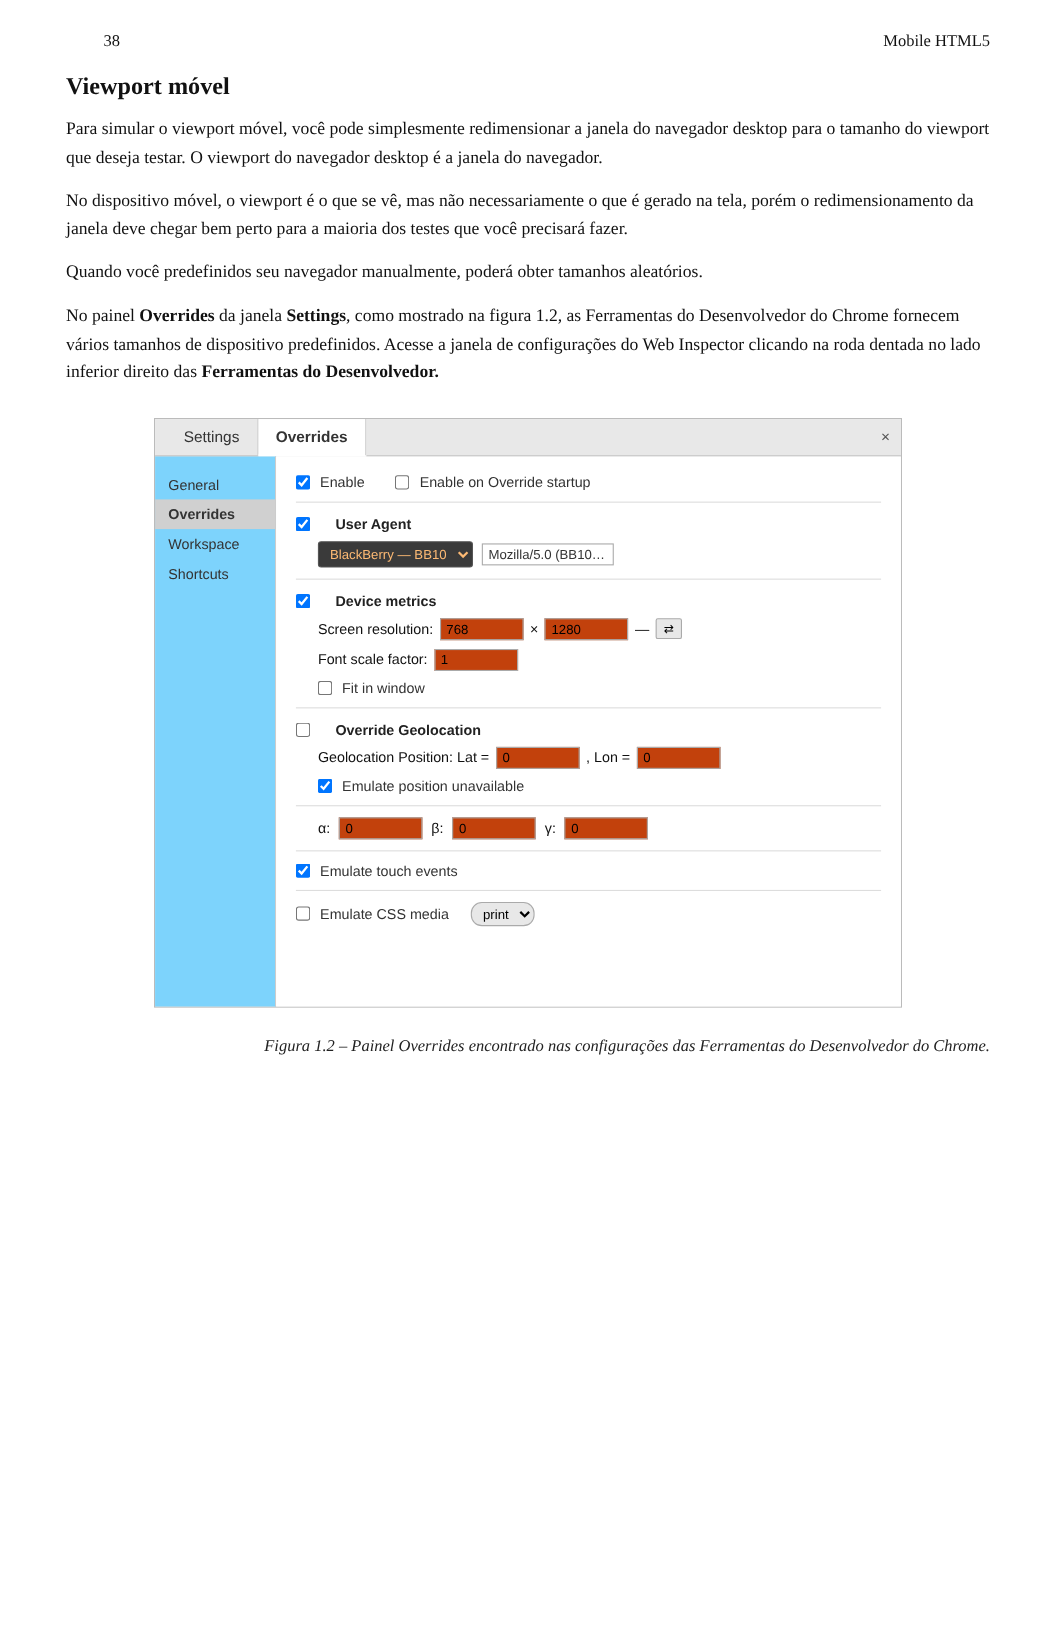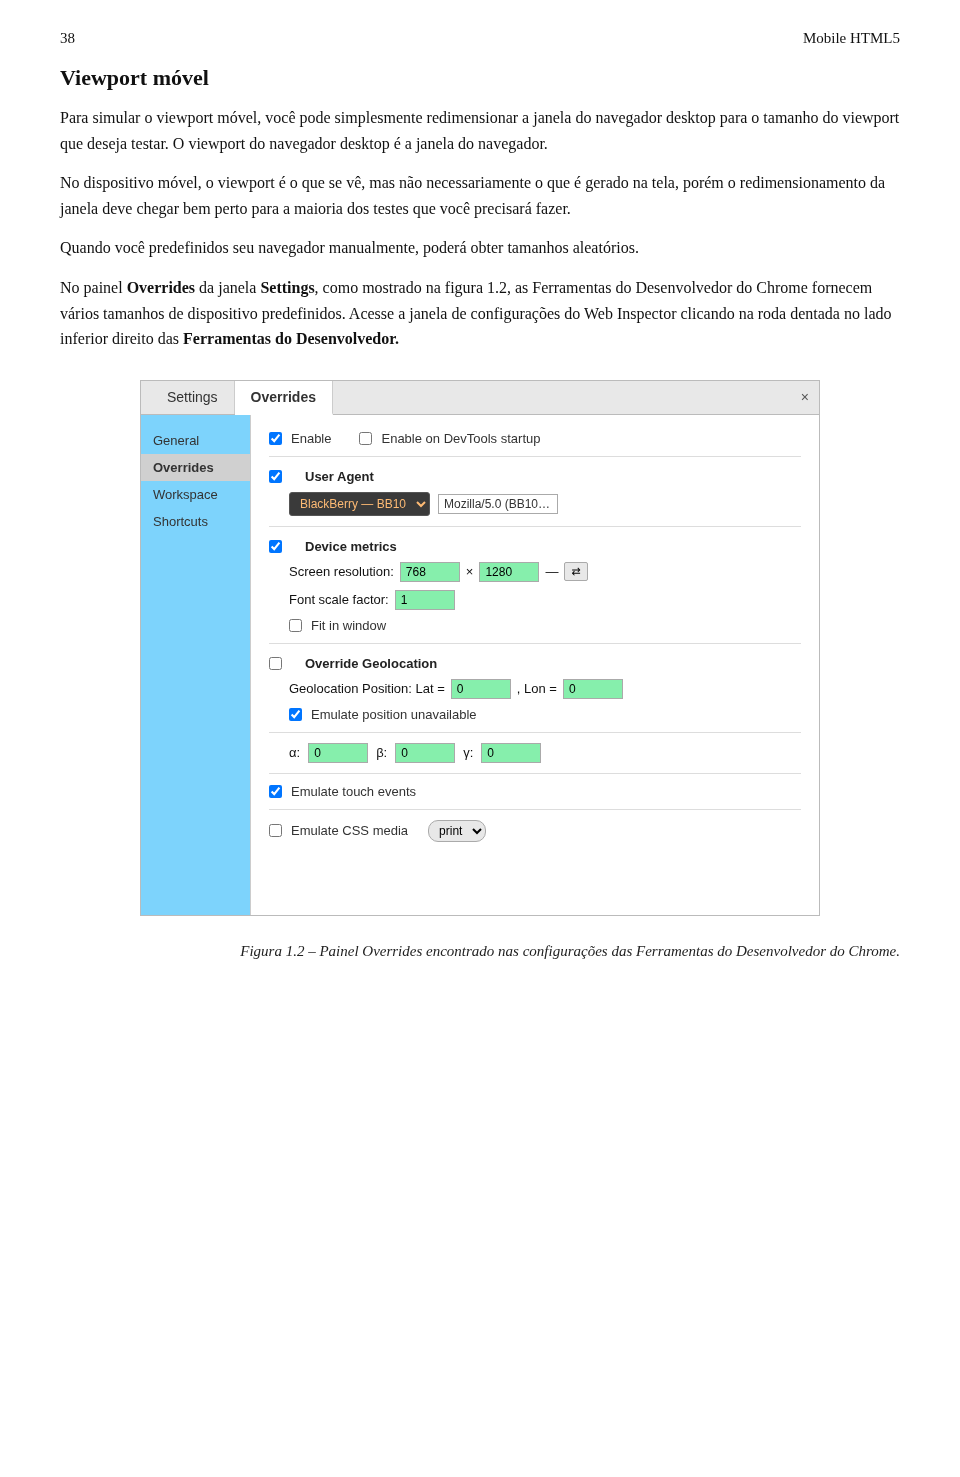--- a/index.html
+++ b/index.html
@@ -9,20 +9,21 @@
       font-size: 16px;
       color: #111;
       width: 960px;
       padding: 30px 60px 40px 60px;
     }
 
     .page-number-header {
       display: flex;
       justify-content: space-between;
       margin-bottom: 18px;
+      margin-left: 34px;
     }
     .page-num { font-size: 15px; }
     .page-title-header { font-size: 15px; }
 
     h1.section-title {
       font-family: Georgia, serif;
       font-size: 22px;
       font-weight: bold;
       margin-bottom: 14px;
     }
@@ -154,22 +155,22 @@
       padding: 3px 6px;
       font-size: 12px;
       border-radius: 3px;
       min-width: 140px;
     }
 
     .text-input-small {
       border: 1px solid #aaa;
       padding: 2px 5px;
       font-size: 12px;
-      width: 60px;
-      background: #86efac;
+      width: 76px;
+      background: #c2410c;
     }
 
     .resolution-row {
       display: flex;
       align-items: center;
       gap: 6px;
       margin-left: 20px;
       margin-bottom: 8px;
       font-size: 13px;
     }
@@ -289,21 +290,21 @@
 
     <div class="panel-content">
 
       <div class="setting-row">
         <label>
           <input type="checkbox" class="checkbox-input" checked="" style="">
           <span>Enable</span>
         </label>
         <label style="margin-left:20px;">
           <input type="checkbox" class="checkbox-input" style="">
-          <span>Enable on DevTools startup</span>
+          <span>Enable on Override startup</span>
         </label>
       </div>
 
       <hr class="panel-divider">
 
       <div class="section-label">
         <input type="checkbox" class="checkbox-input" checked="" style="">
         <span>User Agent</span>
       </div>
 

